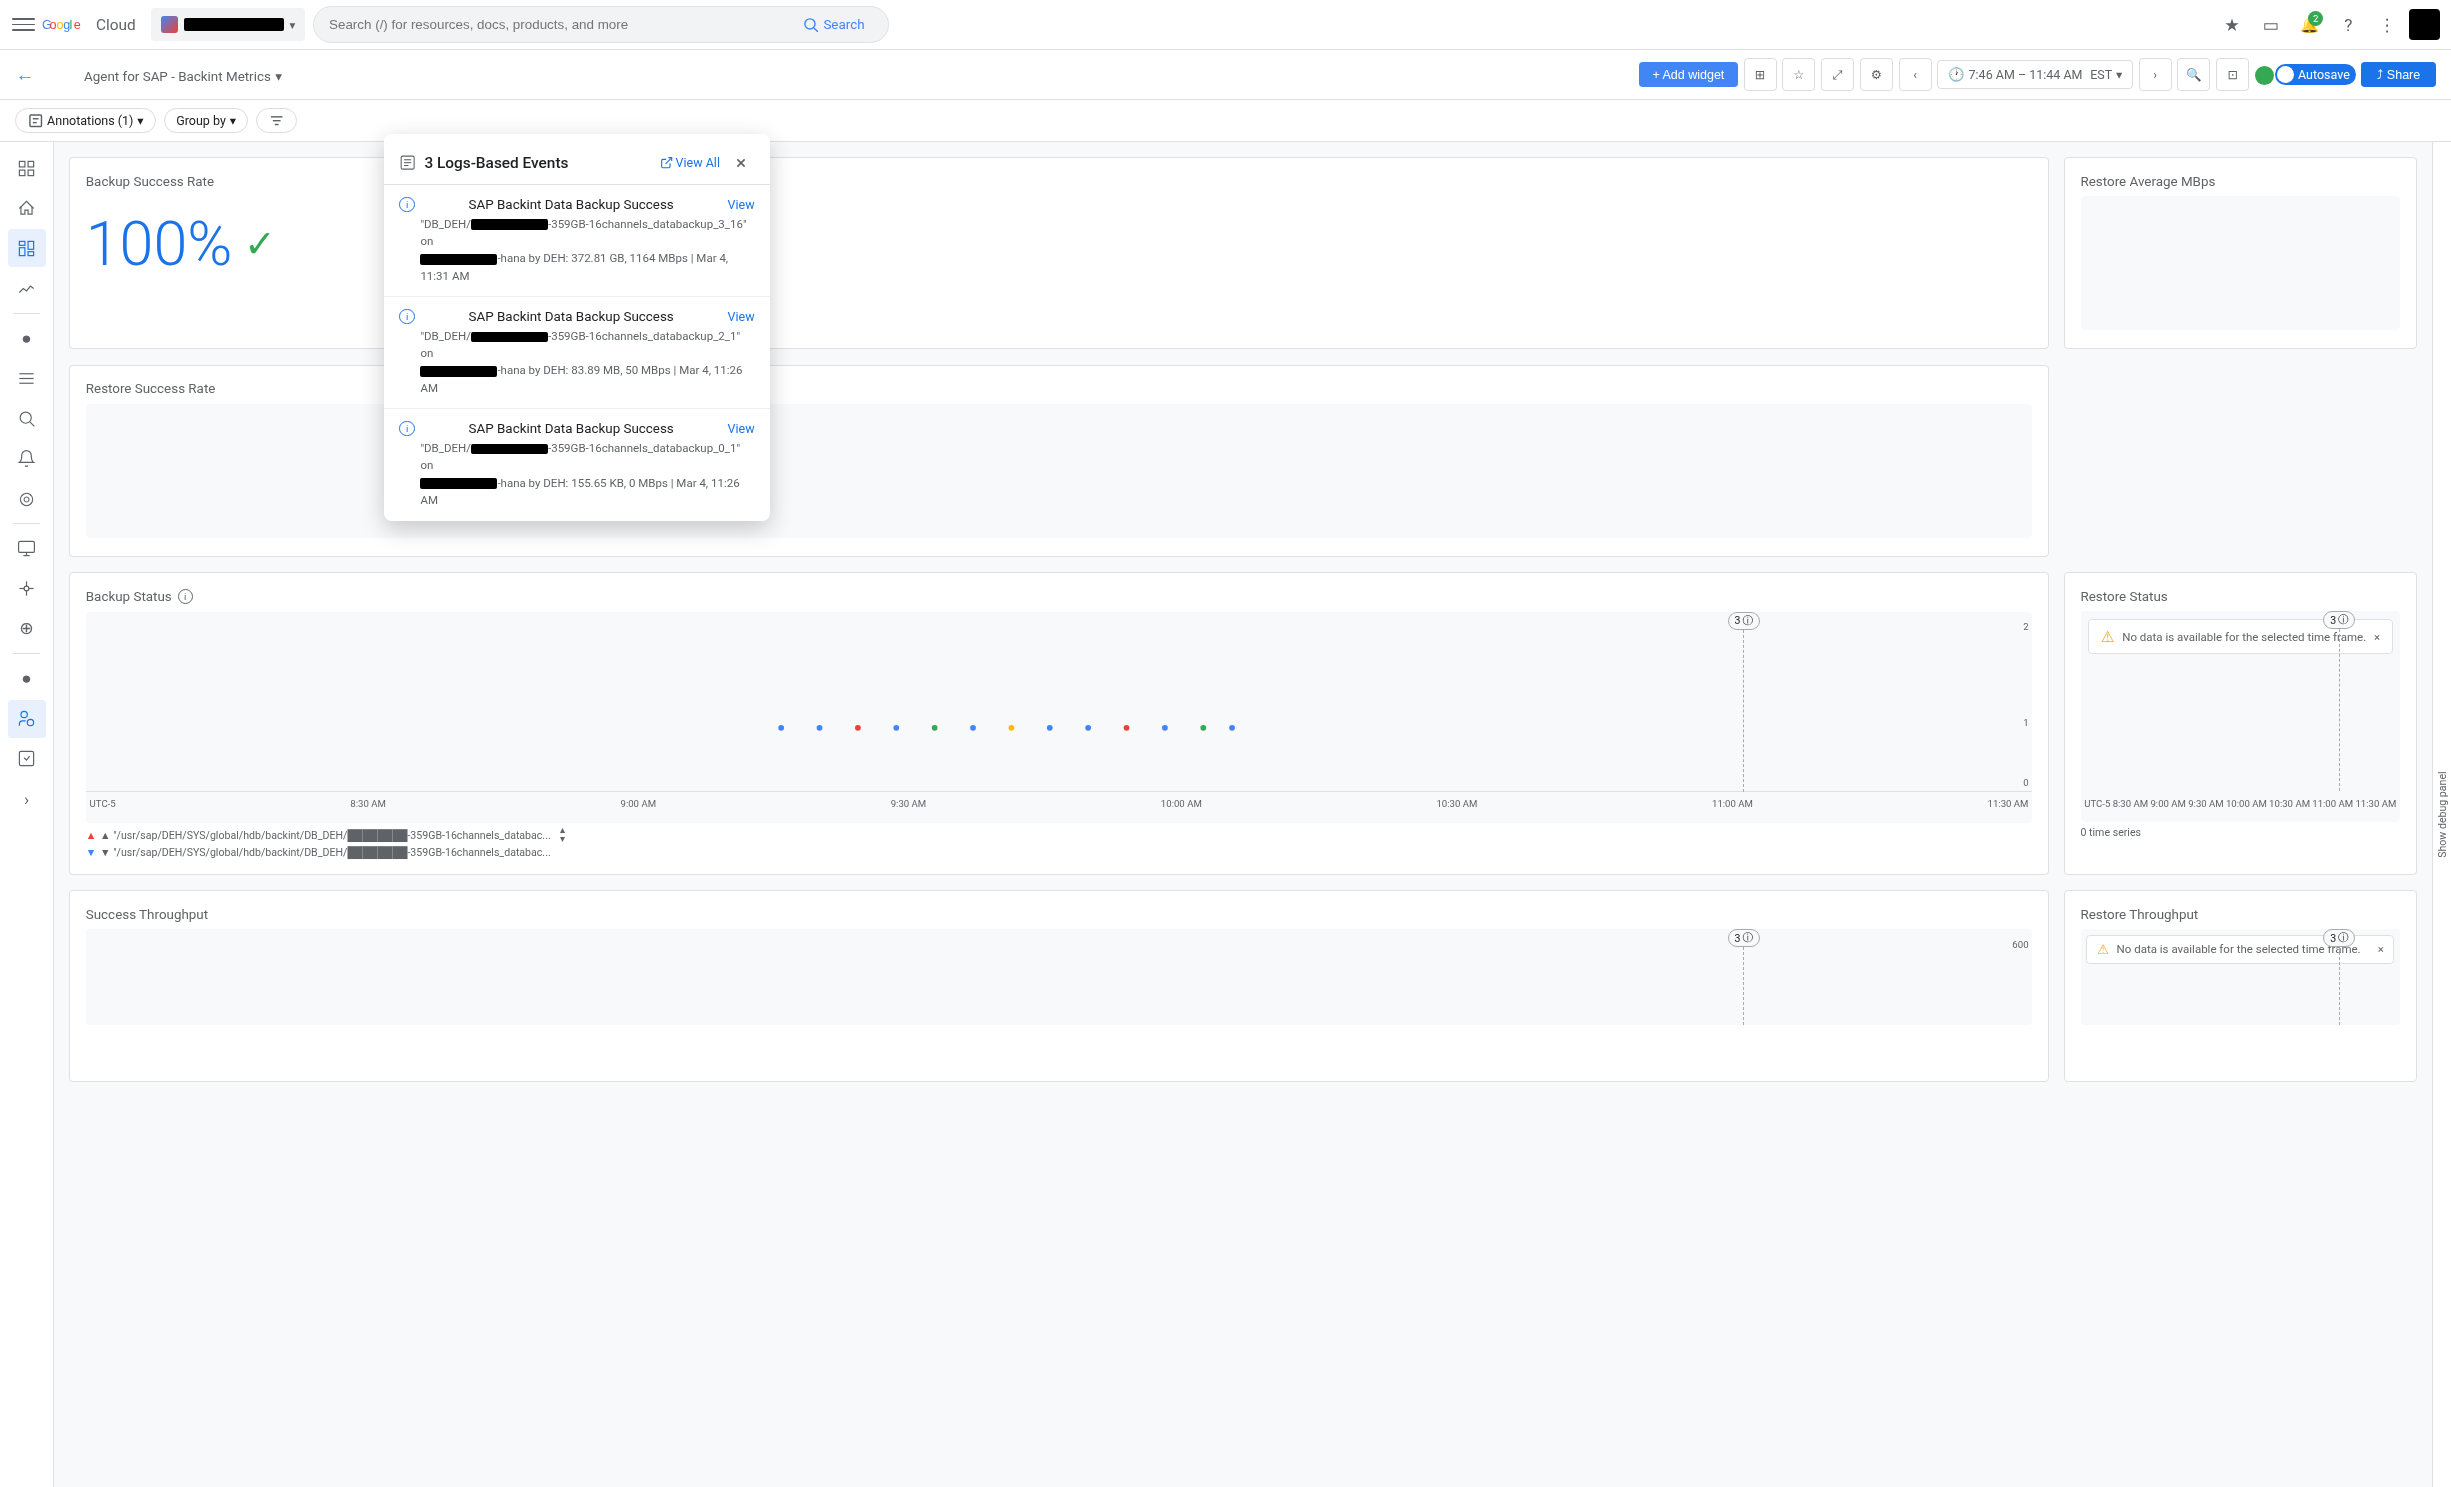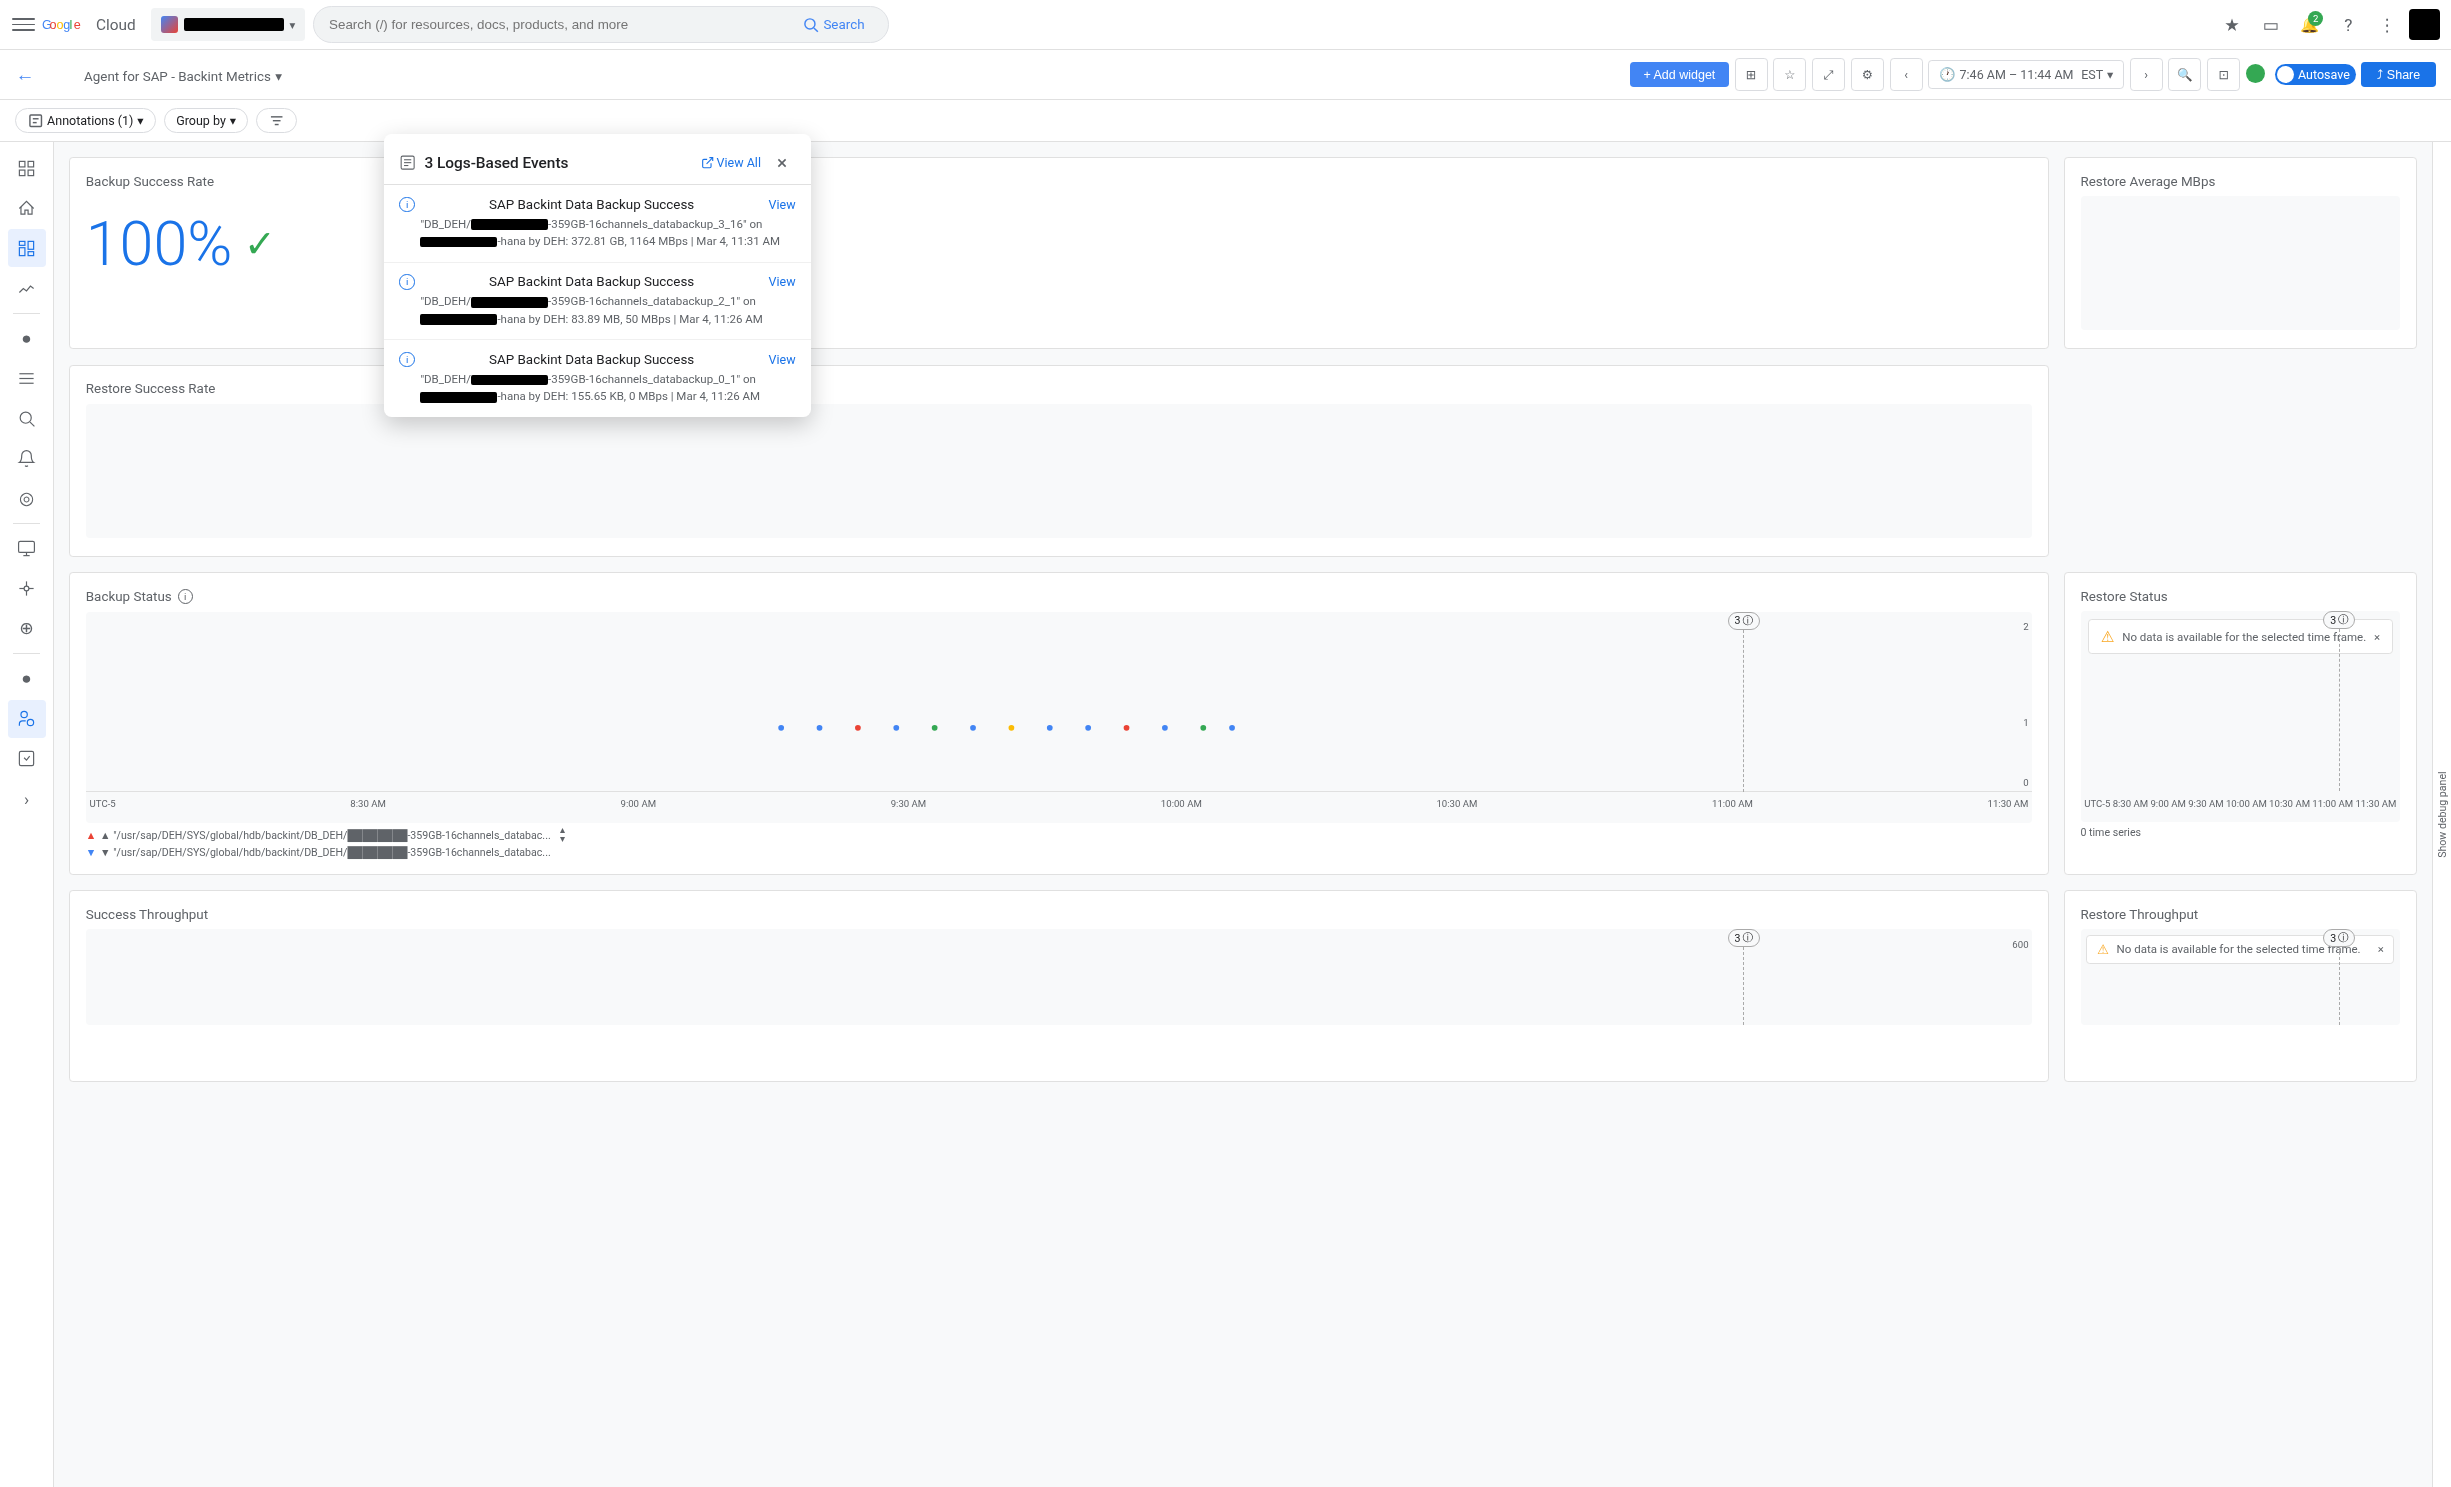--- a/index.html
+++ b/index.html
@@ -42,21 +42,21 @@
     .dashboard-title { font-size: 17.3px; font-weight: 400; color: #202124; flex: 1; margin-left: 42px; }
     .dashboard-title span { color: #5f6368; font-size: 13.4px; cursor: pointer; }
     .toolbar-actions { display: flex; align-items: center; gap: 5.8px; }
     .add-widget-btn {
       display: flex; align-items: center; gap: 3.8px; background: #4285f4; color: #fff;
       border: none; border-radius: 3.8px; padding: 5.8px 13.4px; font-size: 12.5px; cursor: pointer;
     }
     .toolbar-icon-btn { width: 33px; height: 33px; border: 1px solid #dadce0; border-radius: 3.8px; display: flex; align-items: center; justify-content: center; cursor: pointer; color: #5f6368; background: #fff; }
     .time-range-btn { display: flex; align-items: center; gap: 3.8px; border: 1px solid #dadce0; border-radius: 3.8px; padding: 5.8px 9.6px; cursor: pointer; font-size: 12.5px; color: #5f6368; background: #fff; }
     .share-btn { display: flex; align-items: center; gap: 3.8px; background: #1a73e8; color: #fff; border: none; border-radius: 3.8px; padding: 5.8px 15.4px; font-size: 12.5px; cursor: pointer; }
-    .autosave-area { display: flex; align-items: flex-start; gap: 10px; }
+    .autosave-area { display: flex; align-items: flex-end; gap: 1px; }
     .green-dot { width: 19px; height: 19px; background: #34a853; border-radius: 50%; }
     .autosave-toggle { display: flex; align-items: center; gap: 3.8px; background: #1a73e8; border-radius: 11.5px; padding: 1.9px 5.8px 1.9px 1.9px; cursor: pointer; }
     .toggle-circle { width: 17.3px; height: 17.3px; background: #fff; border-radius: 50%; }
     .autosave-label { color: #fff; font-size: 12.5px; }
 
     
     .filter-bar {
       display: flex; align-items: center; height: 42px; background: #fff;
       border-bottom: 1px solid #e0e0e0; padding: 0 15.4px; gap: 7.7px;
     }
@@ -84,21 +84,21 @@
     .widget-value-large { font-size: 61px; font-weight: 300; color: #1a73e8; display: flex; align-items: center; gap: 11.5px; margin-top: 19px; }
     .check-icon { color: #34a853; font-size: 38px; }
 
     
     .right-panel { width: 19px; background: #fff; border-left: 1px solid #e0e0e0; display: flex; align-items: center; justify-content: center; }
     .debug-panel-label { writing-mode: vertical-rl; transform: rotate(180deg); font-size: 10.6px; color: #5f6368; cursor: pointer; padding: 7.7px 0; }
 
     
     .modal-overlay { position: fixed; top: 0; left: 0; right: 0; bottom: 0; z-index: 200; pointer-events: none; }
     .events-modal {
-      position: absolute; top: 134px; left: 384px; width: 427px;
+      position: absolute; top: 134px; left: 384px; width: 386px;
       background: #fff; border-radius: 7.7px; box-shadow: 0 7.7px 23px rgba(0,0,0,0.2);
       pointer-events: all; z-index: 300;
     }
     .modal-header { display: flex; align-items: center; padding: 15.4px 15.4px 7.7px; gap: 7.7px; border-bottom: 1px solid #e0e0e0; }
     .modal-title { font-size: 15.4px; font-weight: 500; flex: 1; color: #202124; }
     .view-all-link { color: #1a73e8; font-size: 12.5px; cursor: pointer; display: flex; align-items: center; gap: 1.9px; text-decoration: none; }
     .close-modal { cursor: pointer; color: #5f6368; font-size: 19px; width: 27px; height: 27px; display: flex; align-items: center; justify-content: center; border-radius: 50%; }
     .event-item { padding: 11.5px 15.4px; border-bottom: 1px solid #f0f0f0; }
     .event-item:last-child { border-bottom: none; }
     .event-item-header { display: flex; align-items: center; gap: 7.7px; margin-bottom: 3.8px; }

